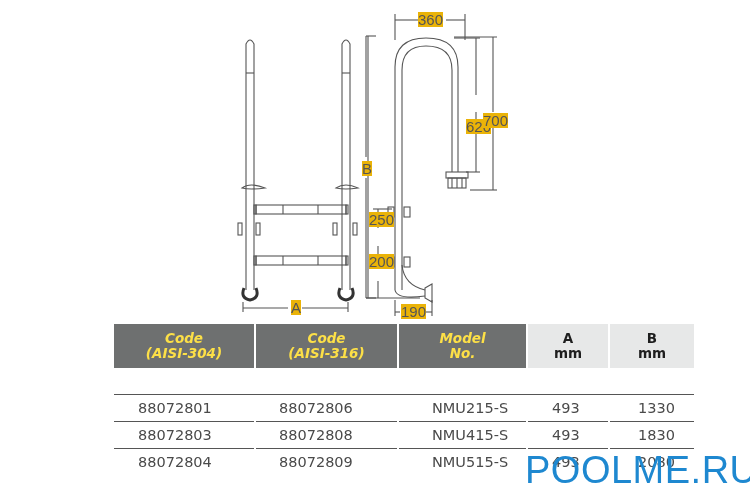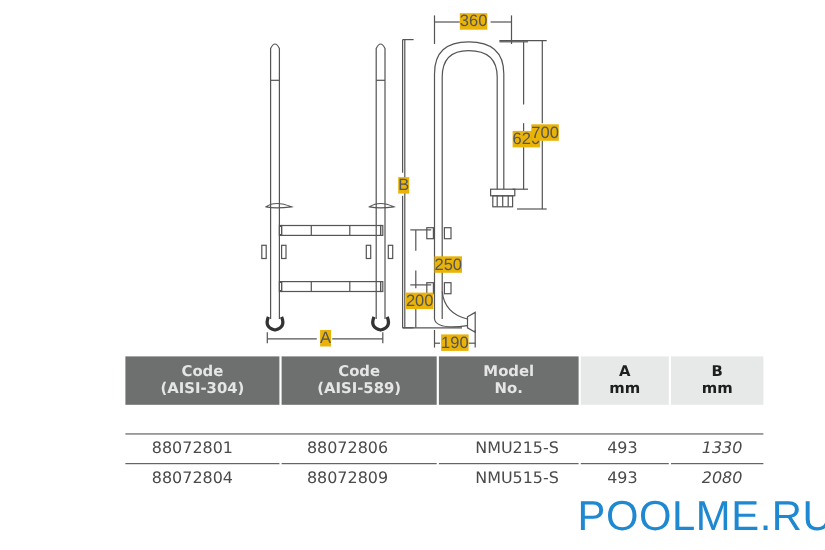--- a/index.html
+++ b/index.html
@@ -6,30 +6,30 @@
     body { width: 750px; height: 500px; position: relative; overflow: hidden;
            font-family: "DejaVu Sans", "Liberation Sans", sans-serif; color: #333; }
     .drawing { position: absolute; left: 0; top: 0; width: 750px; height: 320px; }
     .drawing svg { position: absolute; left: 0; top: 0; }
     .dim-label { position: absolute; font-family: "Liberation Sans", sans-serif;
                  font-size: 15px; color: #555; background: #eab308; line-height: 15px; }
     table.spec { position: absolute; left: 112px; top: 324px; border-collapse: separate;
                  border-spacing: 2px 0; }
     table.spec th { height: 44px; padding: 0; text-align: center; vertical-align: middle;
                     font-weight: bold; font-size: 13.5px; line-height: 15px; }
-    th.dark { background: #6e7070; color: #e5e5e5; }
+    th.dark { background: #6e7070; color: #fde047; font-style: italic; }
     th.light { background: #e7e8e8; color: #1e1e1e; }
     table.spec td { height: 26px; padding: 0; font-size: 14.5px; color: #4a4a4a;
                     border-bottom: 1.5px solid #555; margin-top: 35px; }
     tr:last-child td { border-bottom: none; }
     td.c1 { width: 116px; padding-left: 24px !important; }
     td.c2 { width: 118px; padding-left: 23px !important; }
     td.c3 { width: 94px; padding-left: 33px !important; }
     td.c4 { width: 56px; padding-left: 24px !important; }
-    td.c5 { width: 56px; padding-left: 28px !important; font-style: italic; }
+    td.c5 { width: 56px; padding-left: 28px !important; }
     .tbody-gap td { height: 6px; border: none; }
     .watermark { position: absolute; left: 525px; top: 450px; font-family: "Liberation Sans", sans-serif;
                  font-size: 38px; color: #1e88d0; letter-spacing: 0.5px; line-height: 40px; }
   </style>
 </head>
 <body>
 
 <div class="drawing">
   <svg width="750" height="320" viewBox="0 0 750 320" fill="none" stroke="#555" stroke-width="1.1">
 
@@ -124,35 +124,35 @@
       <line x1="395" y1="312" x2="400" y2="312"></line>
       <line x1="426" y1="312" x2="432" y2="312"></line>
     </g>
   </svg>
 
   <span class="dim-label" style="left:291px;top:300px;">A</span>
   <span class="dim-label" style="left:362px;top:161px;">B</span>
   <span class="dim-label" style="left:418px;top:12px;">360</span>
   <span class="dim-label" style="left:466px;top:97px;margin-top:22px;">620</span>
   <span class="dim-label" style="left:483px;top:113px;">700</span>
-  <span class="dim-label" style="left:369px;top:233px;margin-left:26px;">250</span>
-  <span class="dim-label" style="left:369px;top:266px;">200</span>
+  <span class="dim-label" style="left:369px;top:212px;">250</span>
+  <span class="dim-label" style="left:369px;top:254px;">200</span>
   <span class="dim-label" style="left:401px;top:304px;">190</span>
 </div>
 
 <table class="spec">
   <thead>
     <tr>
       <th class="dark" style="width:123px;">
         <div>Code</div>
         <div>(AISI-304)</div>
       </th>
       <th class="dark" style="width:117px;">
         <div>Code</div>
-        <div>(AISI-589)</div>
+        <div>(AISI-316)</div>
       </th>
       <th class="dark" style="width:117px;">
         <div>Model</div>
         <div>No.</div>
       </th>
       <th class="light" style="width:74px;">
         <div>A</div>
         <div>mm</div>
       </th>
       <th class="light" style="width:76px;">
@@ -166,20 +166,27 @@
         <td colspan="5"></td>
       </tr>
     <tr>
       <td class="c1">88072801</td>
       <td class="c2">88072806</td>
       <td class="c3">NMU215-S</td>
       <td class="c4">493</td>
       <td class="c5">1330</td>
     </tr>
     <tr>
+      <td class="c1">88072803</td>
+      <td class="c2">88072808</td>
+      <td class="c3">NMU415-S</td>
+      <td class="c4">493</td>
+      <td class="c5">1830</td>
+    </tr>
+    <tr>
       <td class="c1">88072804</td>
       <td class="c2">88072809</td>
       <td class="c3">NMU515-S</td>
       <td class="c4">493</td>
       <td class="c5">2080</td>
     </tr>
   </tbody>
 </table>
 
 <div class="watermark">POOLME.RU</div>

